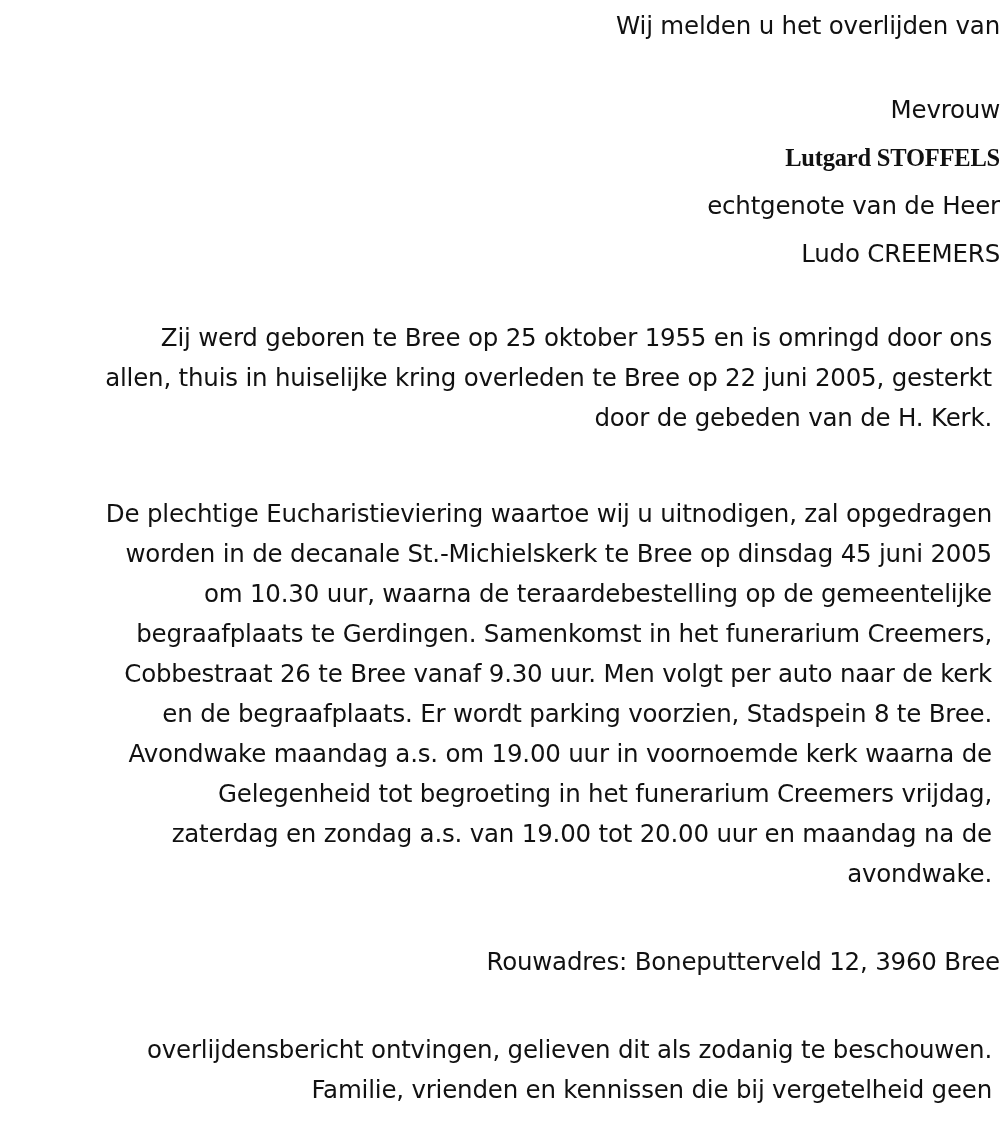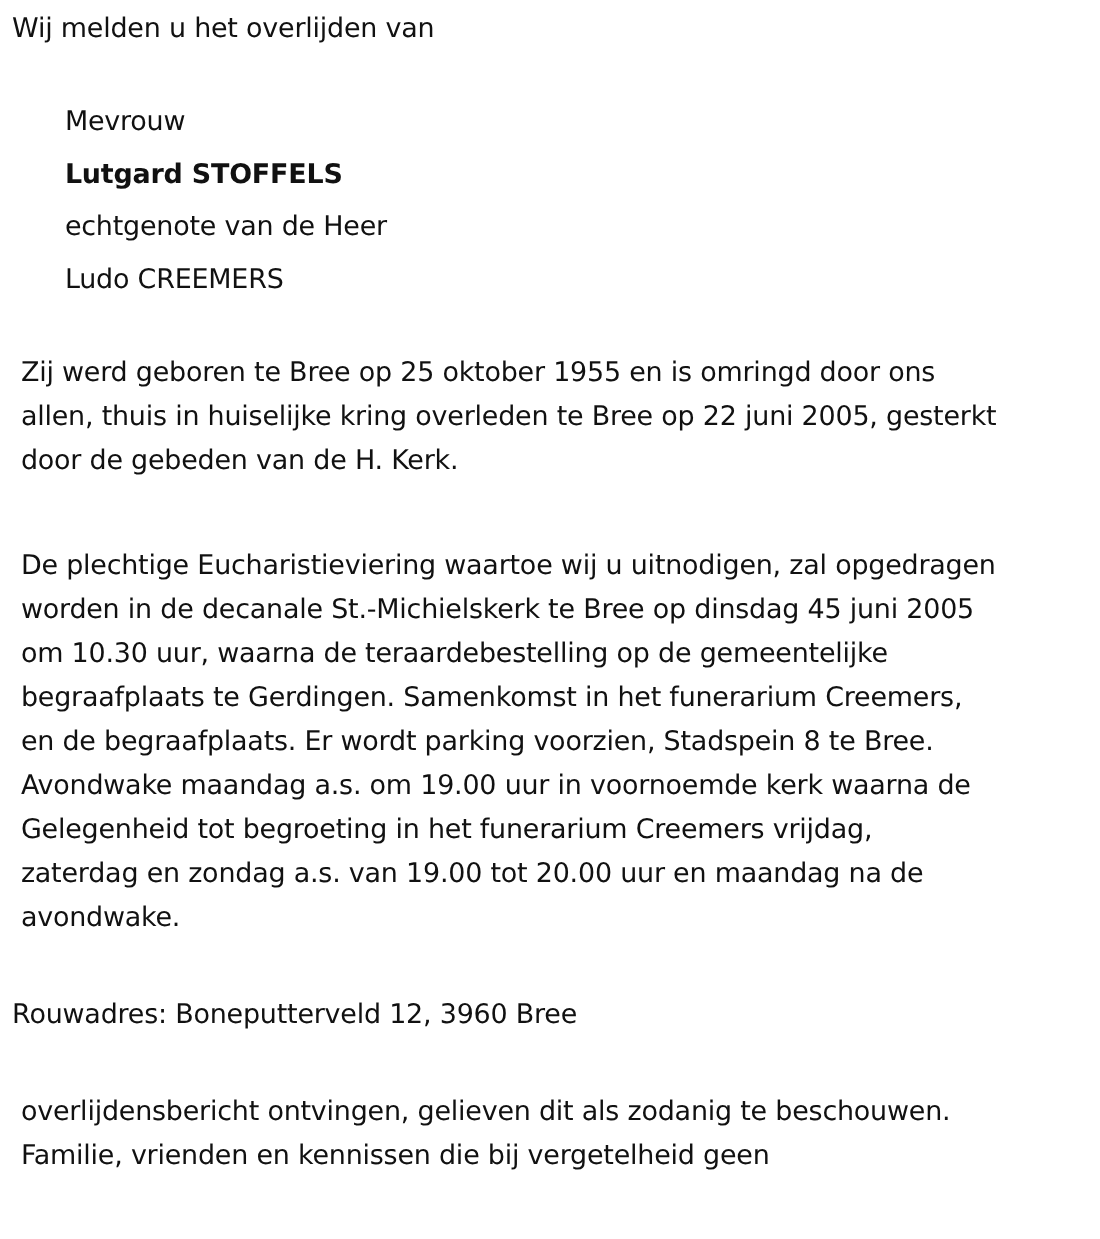--- a/index.html
+++ b/index.html
@@ -18,26 +18,27 @@
       position: relative;
       padding: 6px 0 0 11px;
       width: 989px;
     }
     .line {
       font-size: 24.5px;
       line-height: 40px;
       white-space: nowrap;
       letter-spacing: -0.2px;
       margin: 0;
+      text-align: right;
     }
     .para {
       margin: 8px;
     }
     .gap { height: 40px; }
-    .bold { font-weight: bold; }
+    .bold { font-weight: bold; font-family: Liberation Serif, serif; }
     .stack .line { line-height: 48px; margin-left: 48px; }
   </style>
 </head>
 <body>
 
 <div class="doc">
   <p class="line">Wij melden u het overlijden van</p>
   <div class="gap"></div>
 
   <div class="stack">
@@ -53,20 +54,21 @@
     <p class="line">allen, thuis in huiselijke kring overleden te Bree op 22 juni 2005, gesterkt</p>
     <p class="line">door de gebeden van de H. Kerk.</p>
   </div>
   <div class="gap"></div>
 
   <div class="para">
     <p class="line">De plechtige Eucharistieviering waartoe wij u uitnodigen, zal opgedragen</p>
     <p class="line">worden in de decanale St.-Michielskerk te Bree op dinsdag 45 juni 2005</p>
     <p class="line">om 10.30 uur, waarna de teraardebestelling op de gemeentelijke</p>
     <p class="line">begraafplaats te Gerdingen. Samenkomst in het funerarium Creemers,</p>
+    <p class="line">Cobbestraat 26 te Bree vanaf 9.30 uur. Men volgt per auto naar de kerk</p>
     <p class="line">en de begraafplaats. Er wordt parking voorzien, Stadspein 8 te Bree.</p>
     <p class="line">Avondwake maandag a.s. om 19.00 uur in voornoemde kerk waarna de</p>
     <p class="line">Gelegenheid tot begroeting in het funerarium Creemers vrijdag,</p>
     <p class="line">zaterdag en zondag a.s. van 19.00 tot 20.00 uur en maandag na de</p>
     <p class="line">avondwake.</p>
   </div>
   <div class="gap"></div>
 
   <p class="line">Rouwadres: Boneputterveld 12, 3960 Bree</p>
   <div class="gap"></div>

